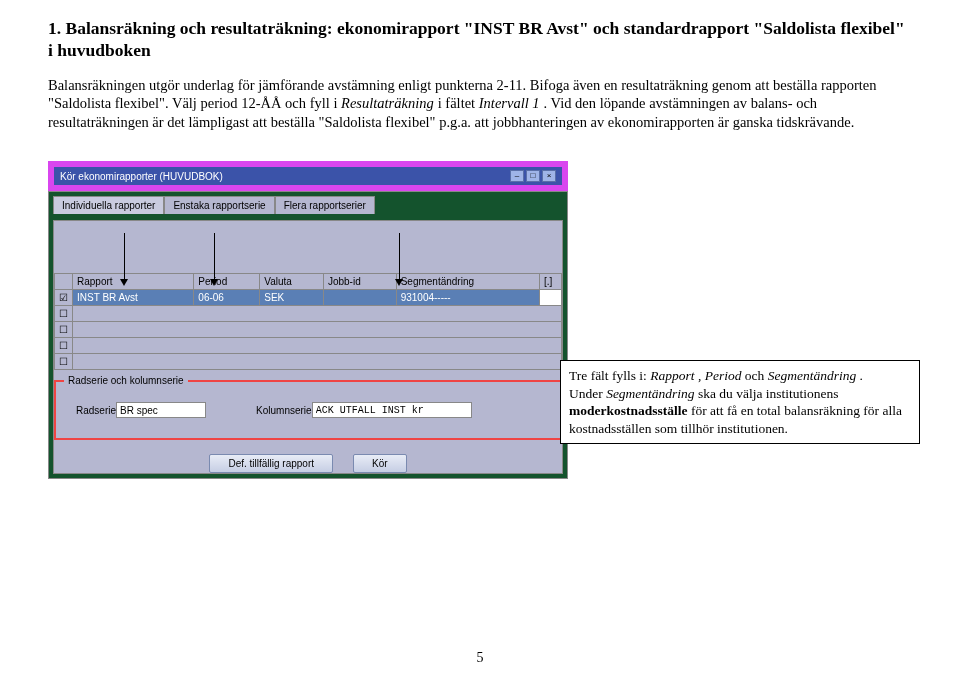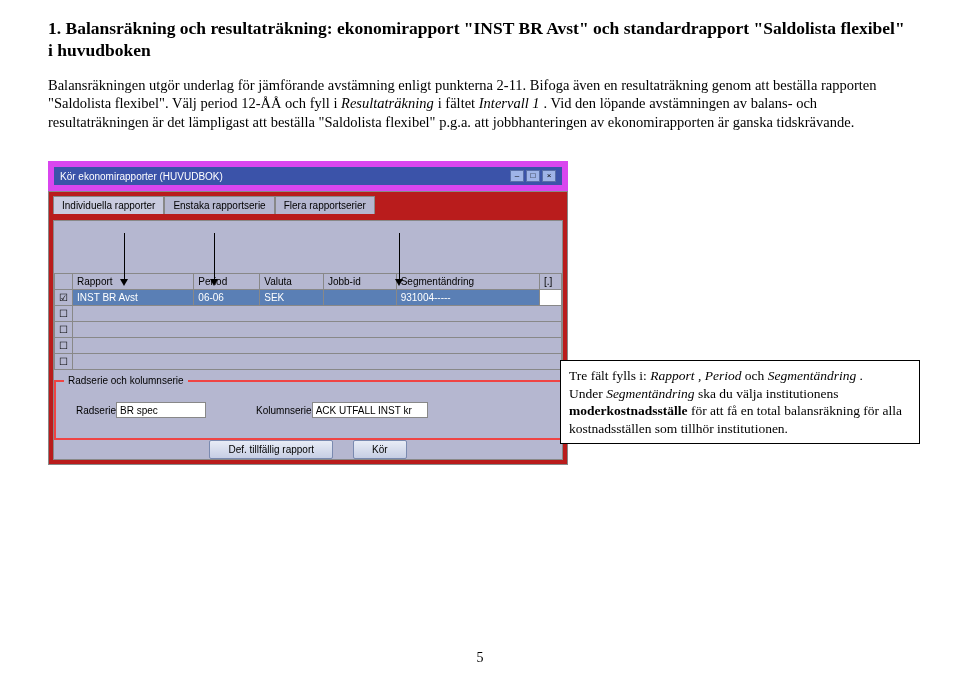--- a/index.html
+++ b/index.html
@@ -51,21 +51,21 @@
   .win-btn {
     width: 14px; height: 12px;
     background: #9fb4e8;
     border: 1px solid #5a6fa8;
     font-size: 8px;
     text-align: center;
     line-height: 10px;
     color: #000;
   }
   .shot-body {
-    background: #b91c1c;
+    background: #14532d;
     border: 1px solid #888;
     padding: 4px;
   }
   .tab-row {
     display: flex;
     gap: 0;
     margin-bottom: 6px;
   }
   .tab {
     background: #b5b7d0;
@@ -128,20 +128,21 @@
     border:1px solid #888;
     height:16px;
     width:90px;
     padding:0 3px;
     font-size:10px;
   }
   .btn-row {
     display:flex;
     gap:20px;
     justify-content:center;
+    margin-top:14px;
   }
   .action-btn {
     background: linear-gradient(#e8ecf6,#c6cee4);
     border: 1px solid #7a8ab0;
     border-radius: 2px;
     padding: 3px 18px;
     font-size: 10px;
   }
 
   
@@ -266,21 +267,21 @@
             </tr>
       </tbody>
         </table>
 
       <div class="sub-panel">
         <div class="sub-panel-title">Radserie och kolumnserie</div>
         <div class="rad-row">
           <span>Radserie</span>
           <input class="rad-input" value="BR spec" style="">
           <span style="margin-left:50px;">Kolumnserie</span>
-          <input class="rad-input" style="width: 116px;" value="ACK UTFALL INST kr">
+          <input class="rad-input" style="width: 160px; font-family: Liberation Mono, monospace;" value="ACK UTFALL INST kr">
         </div>
       </div>
 
       <div class="btn-row">
         <button class="action-btn">Def. tillfällig rapport</button>
         <button class="action-btn">Kör</button>
       </div>
     </div>
   </div>
 </div>

